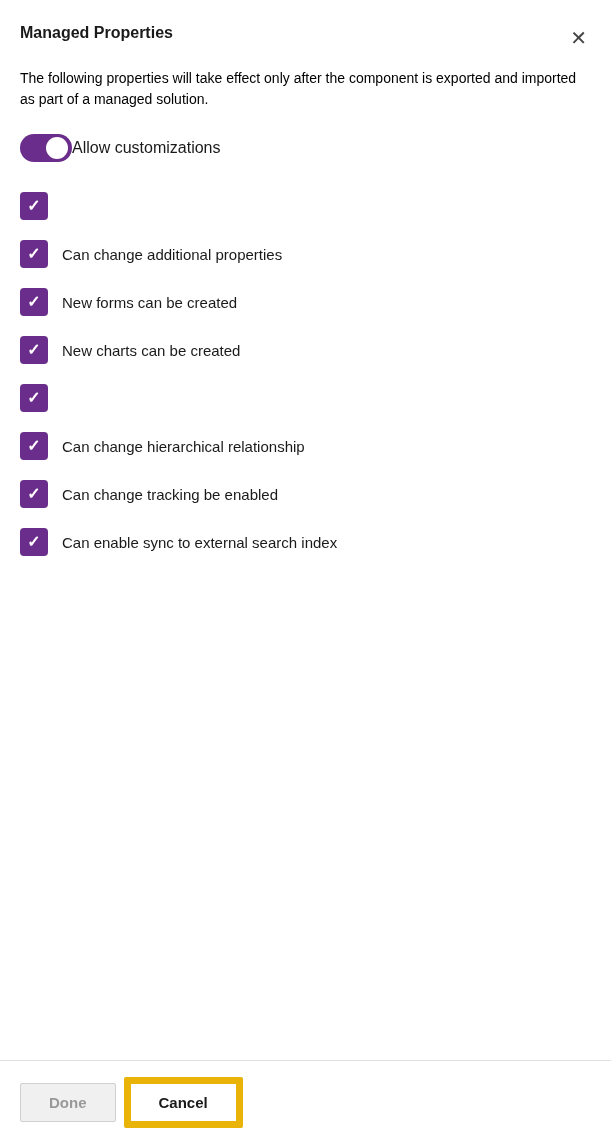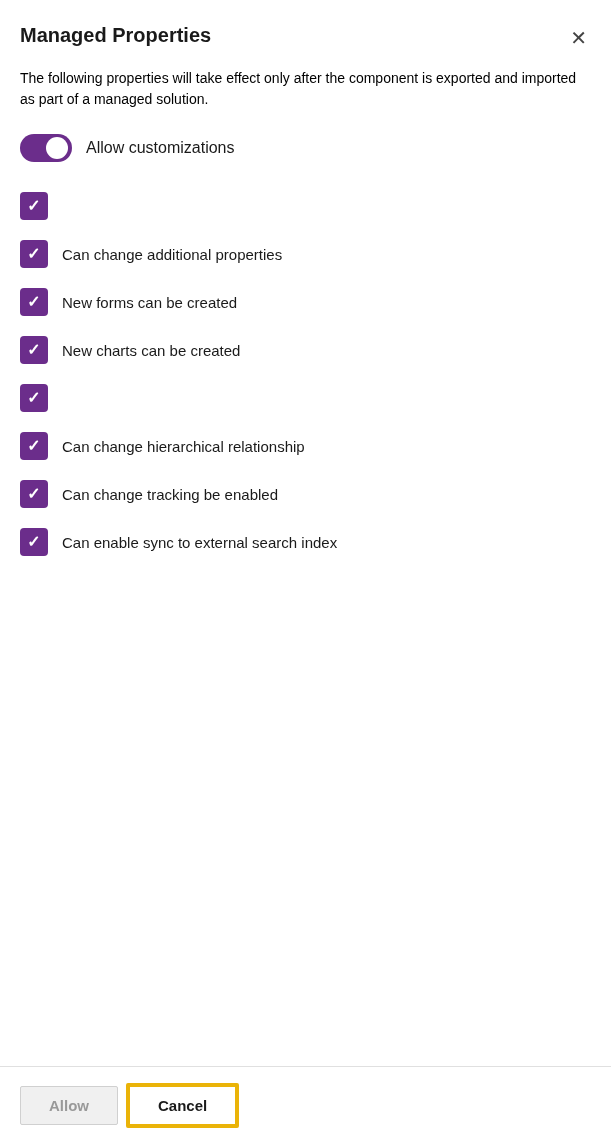--- a/index.html
+++ b/index.html
@@ -25,21 +25,21 @@
     }
 
     .dialog-header {
       display: flex;
       justify-content: space-between;
       align-items: flex-start;
       margin-bottom: 16px;
     }
 
     .dialog-title {
-      font-size: 20px;
+      font-size: 16px;
       font-weight: 600;
       color: #1a1a1a;
     }
 
     .close-btn {
       background: none;
       border: none;
       cursor: pointer;
       font-size: 20px;
       color: #444;
@@ -50,21 +50,20 @@
     .dialog-description {
       font-size: 14px;
       color: #000000;
       line-height: 1.5;
       margin-bottom: 24px;
     }
 
     .toggle-row {
       display: flex;
       align-items: center;
-      gap: 14px;
       margin-bottom: 20px;
     }
 
     .toggle-switch {
       position: relative;
       width: 52px;
       height: 28px;
       flex-shrink: 0;
     }
 
@@ -153,21 +152,21 @@
       font-size: 15px;
       font-weight: 600;
       padding: 10px 28px;
       cursor: not-allowed;
       border-radius: 2px;
       margin-right: 8px;
     }
 
     .btn-cancel {
       background: #fff;
-      border: 4px solid #eab308;
+      border: 7px solid #eab308;
       color: #1a1a1a;
       font-size: 15px;
       font-weight: 700;
       padding: 10px 28px;
       cursor: pointer;
       border-radius: 2px;
     }
   </style>
 </head>
 <body>
@@ -243,15 +242,15 @@
       <div class="checkbox-box">
         <span class="checkbox-check">✓</span>
       </div>
       <span class="checkbox-text">Can enable sync to external search index</span>
     </div>
 
   </div>
 </div>
 
 <div class="footer">
-  <button class="btn-done">Allow</button>
+  <button class="btn-done">Done</button>
   <button class="btn-cancel">Cancel</button>
 </div>
 
 </body></html>

